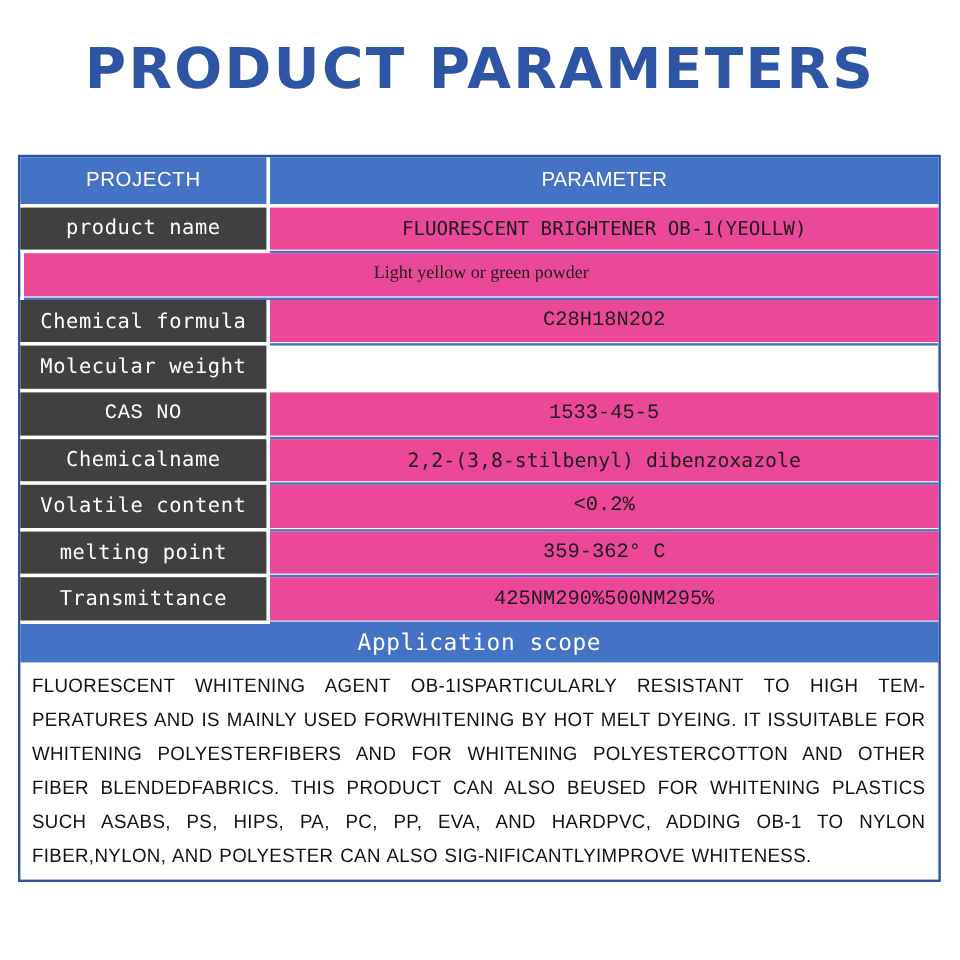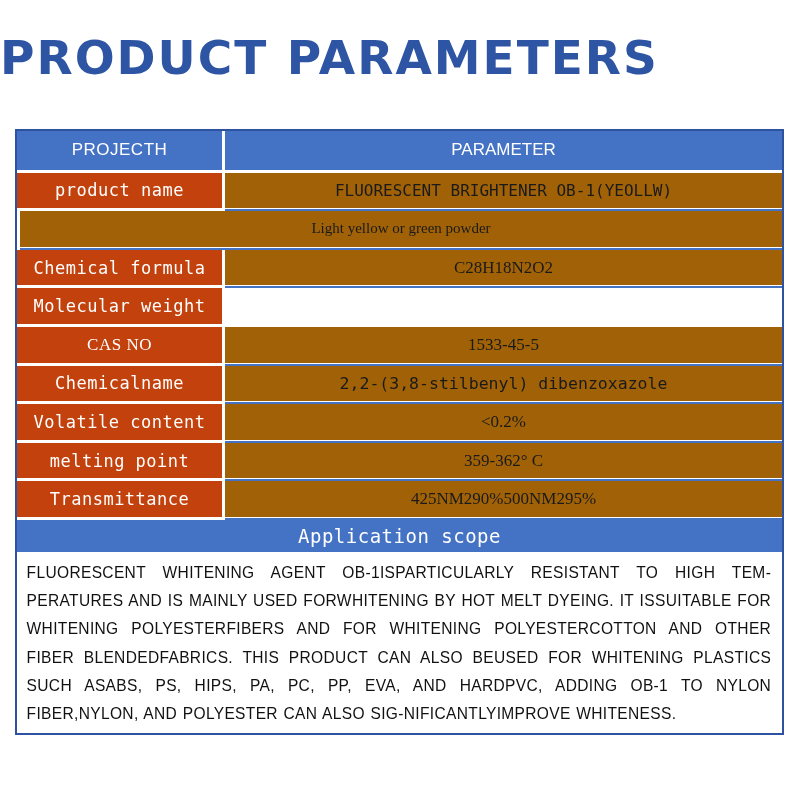--- a/index.html
+++ b/index.html
@@ -12,21 +12,21 @@
     height: 800px;
     position: relative;
     overflow: hidden;
     font-family: "DejaVu Sans Mono", "Liberation Mono", monospace;
   }
   .title {
     position: absolute;
     left: 0;
     top: 28px;
     width: 800px;
-    text-align: left;
+    text-align: center;
     font-family: "DejaVu Sans", "Liberation Sans", sans-serif;
     font-weight: bold;
     font-size: 47px;
     letter-spacing: 2px;
     color: #2E55A3;
     line-height: 60px;
   }
   .table-wrap {
     position: absolute;
     left: 15px;
@@ -39,33 +39,33 @@
   .row {
     display: flex;
     height: 38.6px;
     box-sizing: border-box;
   }
   .row + .row {
     border-top: 3px solid #ffffff;
   }
   .cell-left {
     width: 205px;
-    background: #c2410c;
+    background: #404040;
     color: #ffffff;
     display: flex;
     align-items: center;
     justify-content: center;
     font-size: 17px;
     letter-spacing: 0.5px;
     box-sizing: border-box;
   }
   .cell-right {
     flex: 1;
     margin-left: 3px;
-    background: #a16207;
+    background: #ec4899;
     color: #1a1a1a;
     display: flex;
     align-items: center;
     justify-content: center;
     font-size: 16px;
     box-sizing: border-box;
     position: relative;
   }
   .row.body-row .cell-right::after {
     content: "";
@@ -86,21 +86,21 @@
   }
   .row.header-row .cell-left {
     font-family: "Liberation Sans", sans-serif;
     font-size: 17px;
   }
   .row.header-row .cell-right {
     font-family: "Liberation Sans", sans-serif;
     font-size: 17px;
   }
   .narrow {
-    font-family: Liberation Serif, serif;
+    font-family: Liberation Mono, monospace;
     font-size: 17px;
   }
   .app-header {
     height: 32px;
     background: #4472C4;
     color: #ffffff;
     display: flex;
     align-items: center;
     justify-content: center;
     font-size: 19px;

